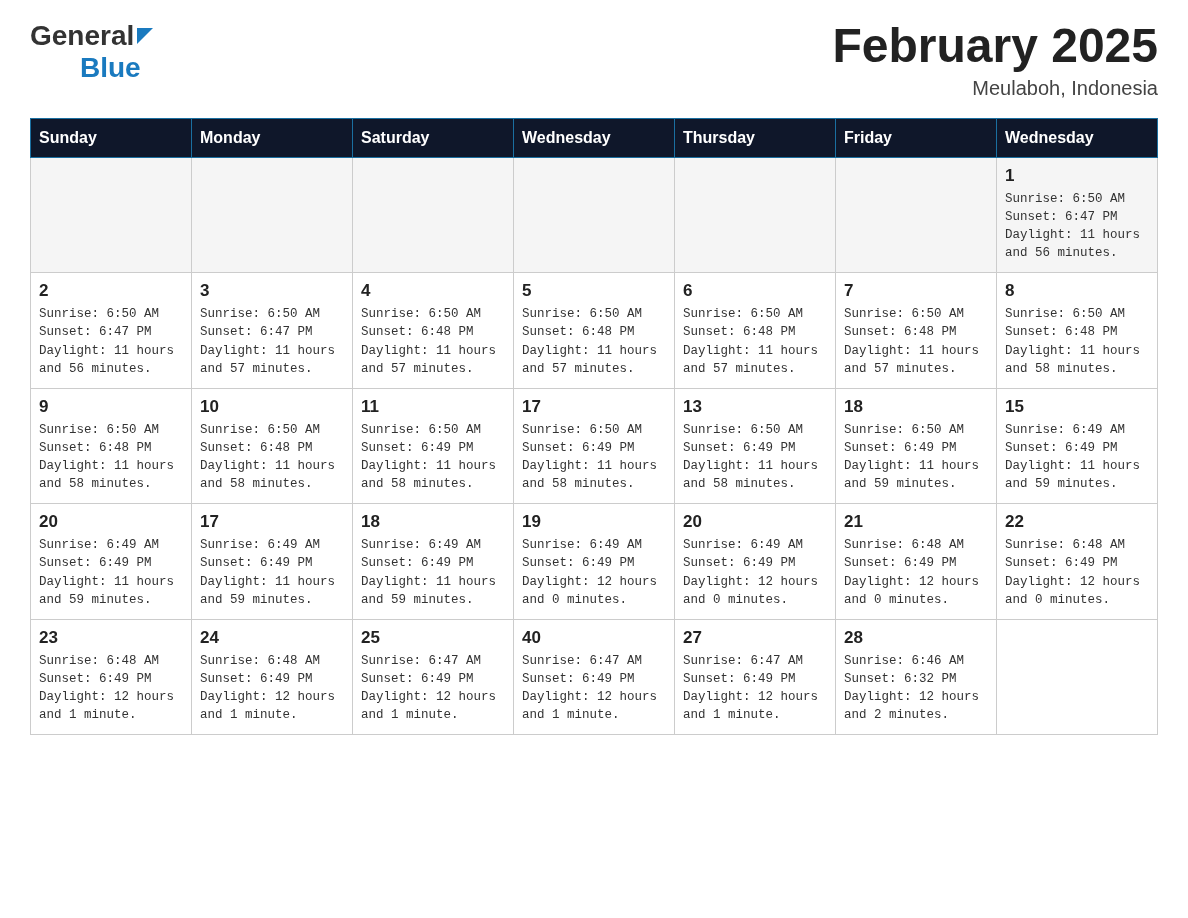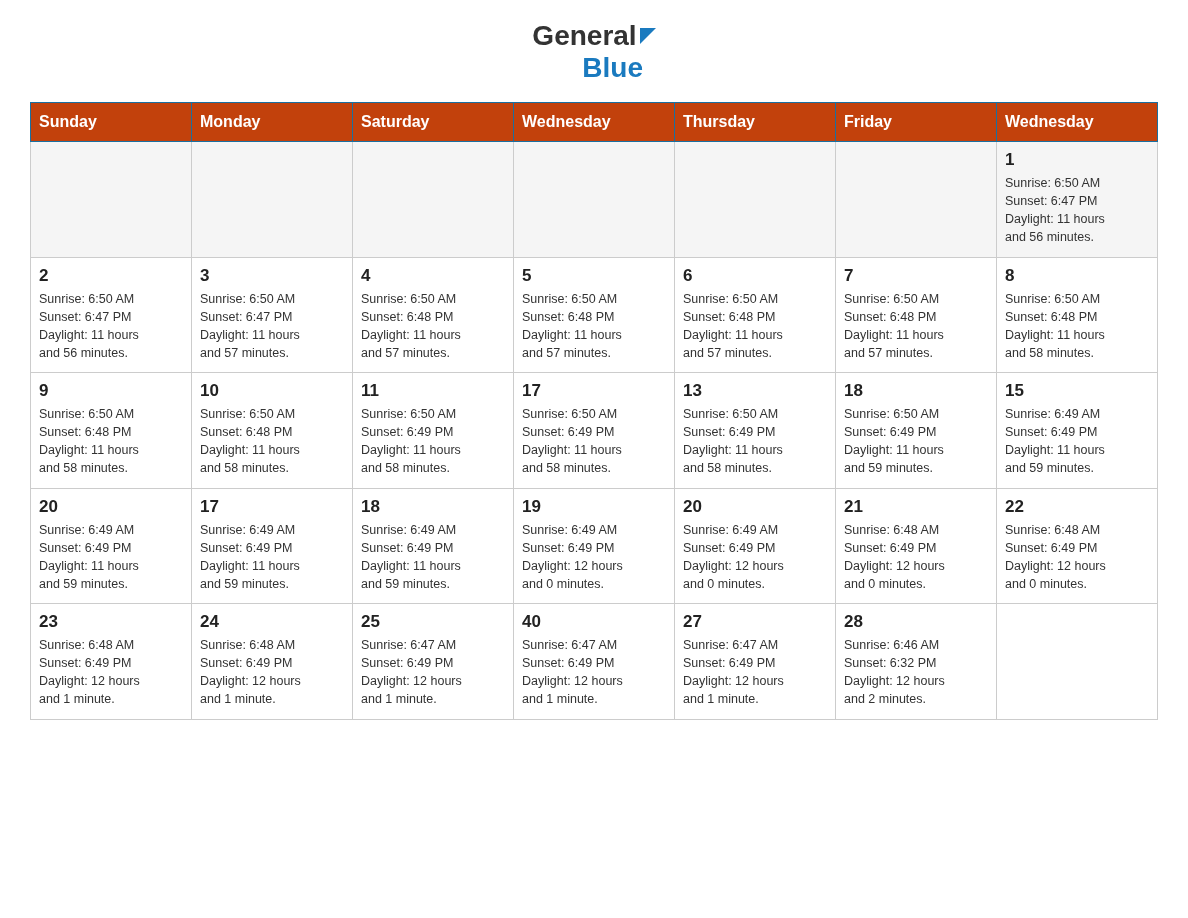--- a/index.html
+++ b/index.html
@@ -4,21 +4,21 @@
   <style>
     * { box-sizing: border-box; margin: 0; padding: 0; }
     body {
       font-family: Arial, sans-serif;
       background: #fff;
       padding: 20px 30px;
       color: #222;
     }
     .header {
       display: flex;
-      justify-content: center;
+      justify-content: space-between;
       align-items: flex-start;
       margin-bottom: 18px;
     }
     .logo {
       display: flex;
       flex-direction: column;
       align-items: flex-start;
     }
     .logo-general { display: flex; align-items: center; }
     .logo-blue-row { margin-left: 2px; }
@@ -35,21 +35,21 @@
       font-size: 20px;
       color: #444;
       margin-top: 4px;
     }
     .calendar {
       width: 100%;
       border-collapse: collapse;
       table-layout: fixed;
     }
     .calendar thead th {
-      background-color: #c2410c;
+      background-color: #0f172a;
       color: #fff;
       font-size: 16px;
       font-weight: bold;
       padding: 10px 8px;
       text-align: left;
       border: 1px solid #1a6fa0;
     }
     .calendar tbody td {
       vertical-align: top;
       padding: 8px 8px 10px 8px;
@@ -65,20 +65,21 @@
     .day-number {
       font-size: 17px;
       font-weight: bold;
       color: #222;
       margin-bottom: 4px;
     }
     .day-info {
       font-size: 12.5px;
       color: #333;
       line-height: 1.45;
+      font-family: Liberation Mono, monospace;
     }
     .empty-cell {
       background: #f5f5f5;
     }
     .week-row td {
       border-top: 2px solid #1a6fa0;
     }
   </style>
 </head>
 <body>
@@ -90,20 +91,24 @@
       <span style="display:inline-block;margin-left:3px;margin-top:4px;">
         <svg width="16" height="16" viewBox="0 0 16 16">
             <polygon points="0,0 16,0 0,16" fill="#1a7abf"></polygon>
           </svg>
       </span>
     </div>
     <div class="logo-blue-row">
       <span style="font-size:28px;font-weight:bold;color:#1a7abf;margin-left:48px;">Blue</span>
     </div>
   </div>
+  <div class="title-block">
+    <h1>February 2025</h1>
+    <div class="subtitle">Meulaboh, Indonesia</div>
+  </div>
 </div>
 
 <table class="calendar">
   <thead>
     <tr>
     <th>Sunday</th>
         <th>Monday</th>
         <th>Saturday</th>
         <th>Wednesday</th>
         <th>Thursday</th>

